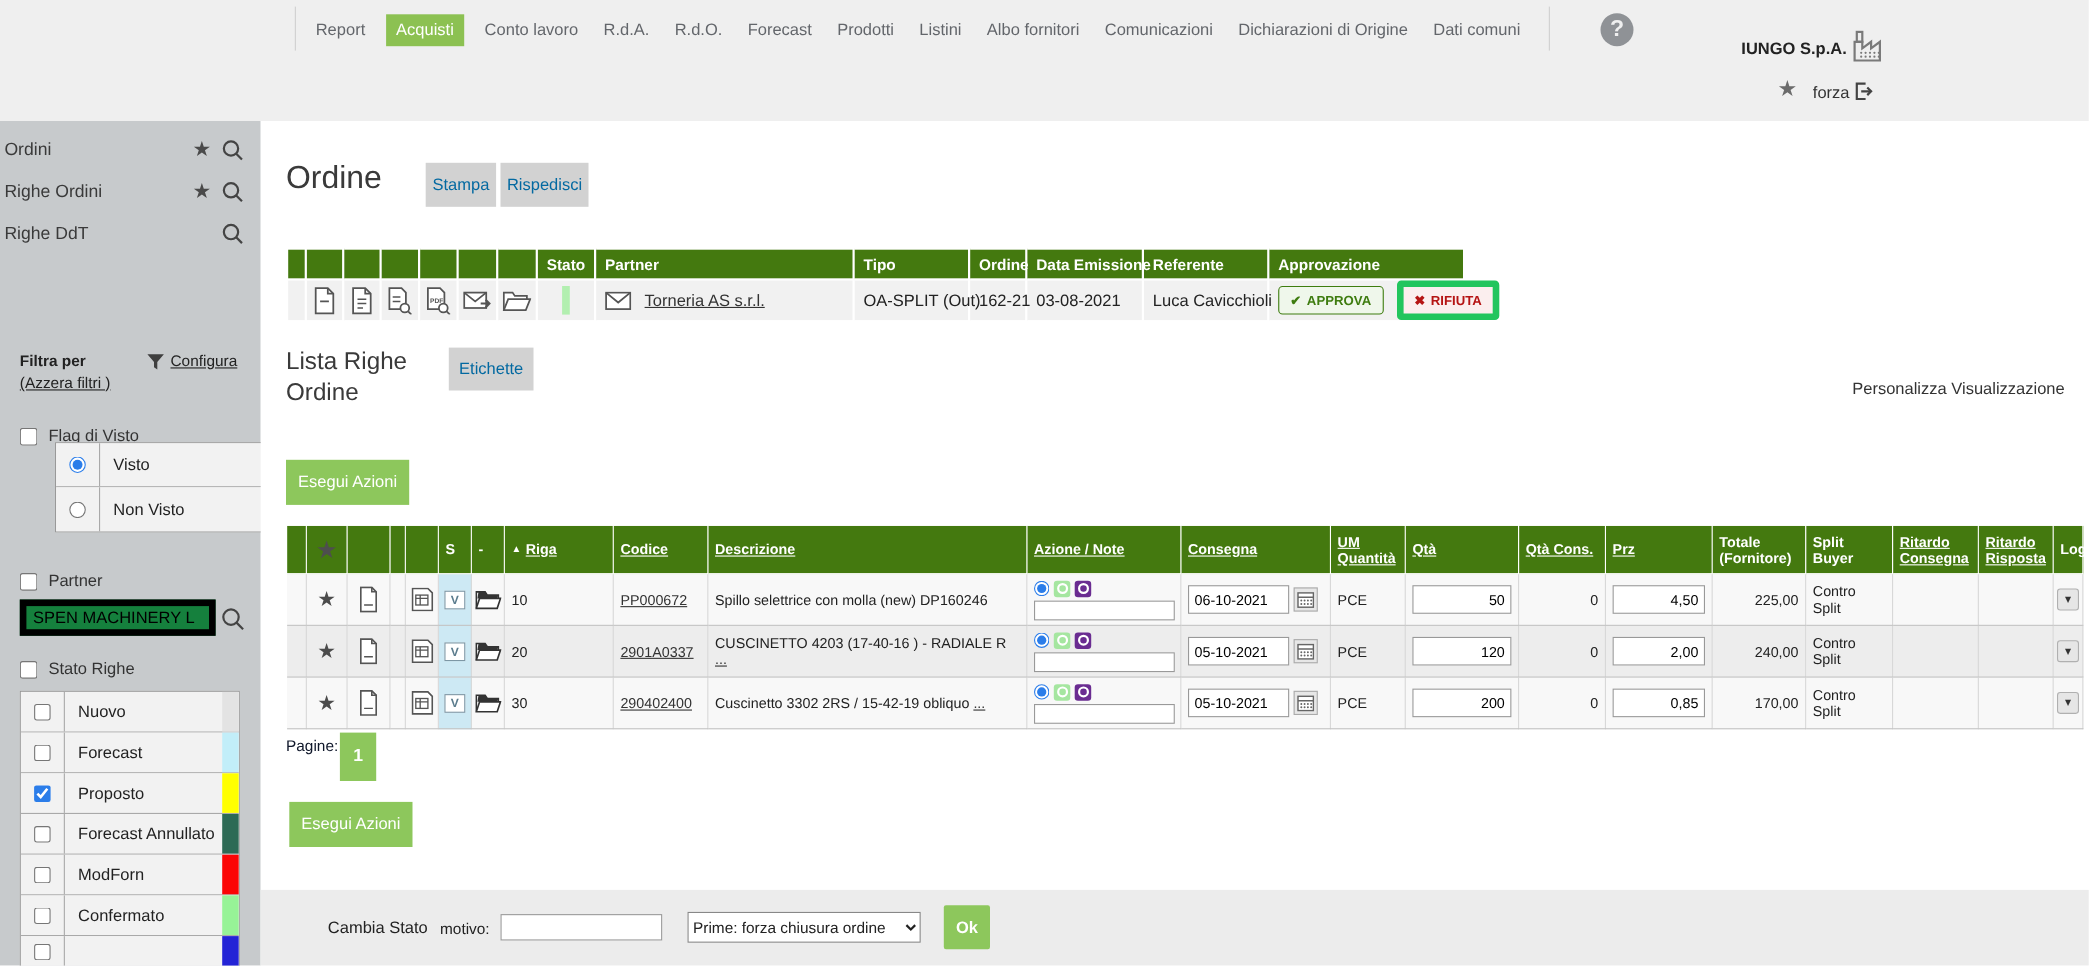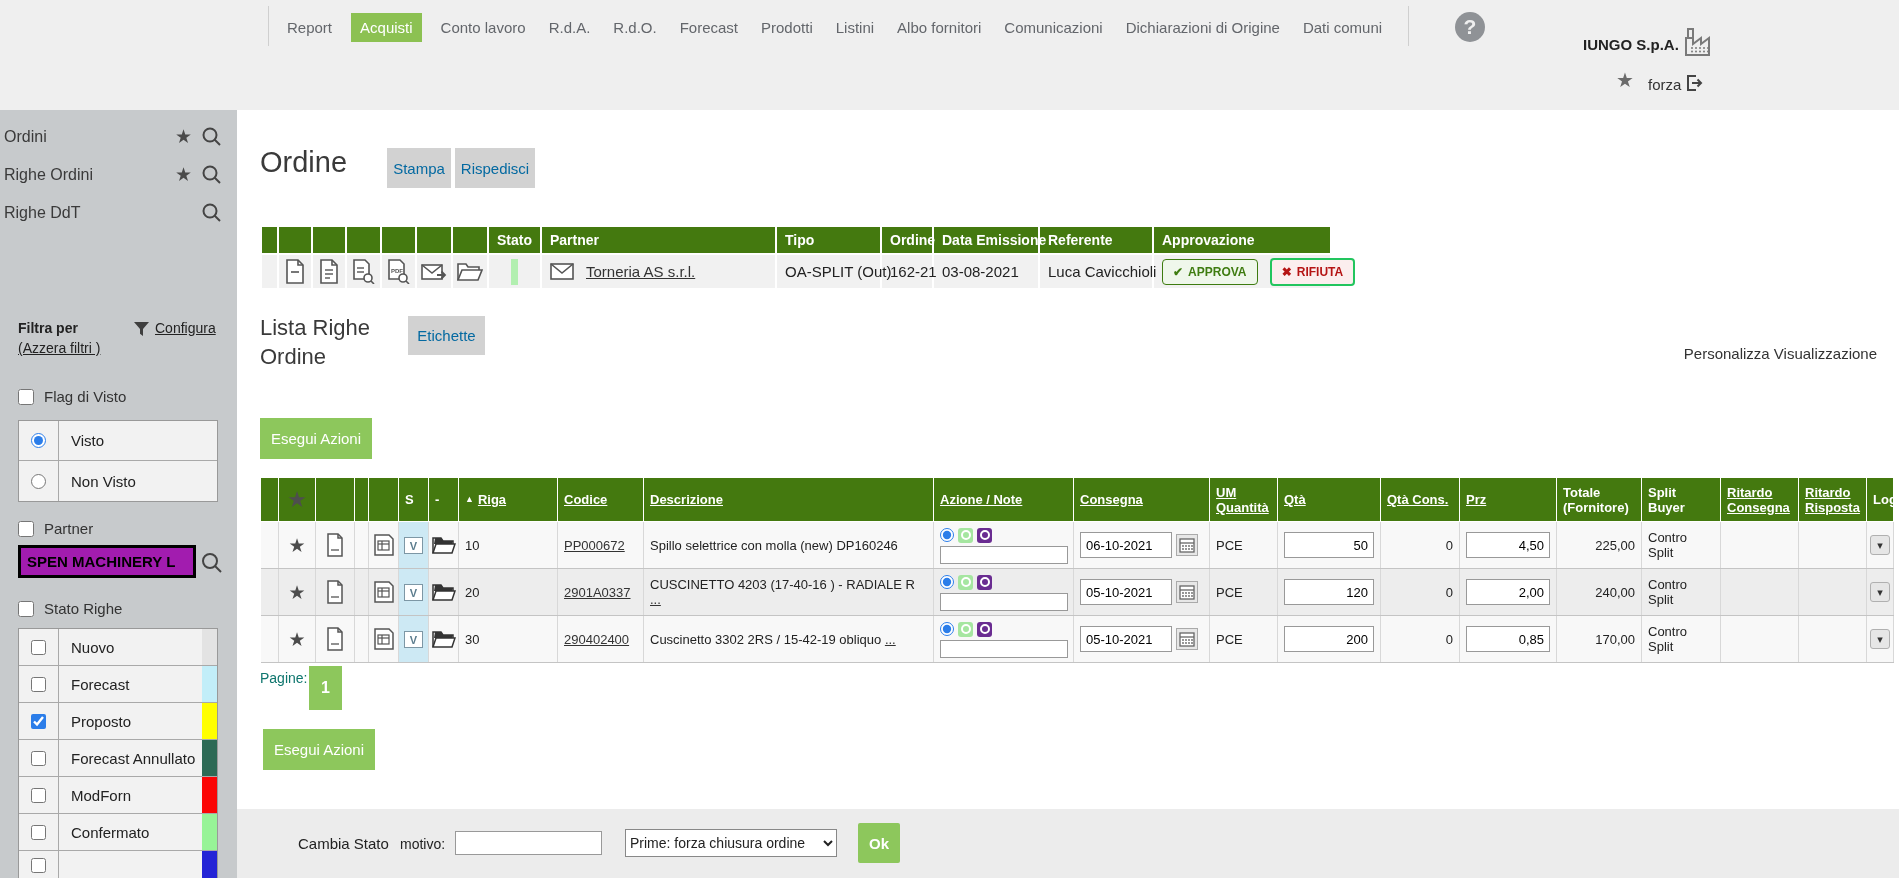--- a/index.html
+++ b/index.html
@@ -40,21 +40,21 @@
   .side-box { position:absolute; left:18px; width:200px; background:#f2f2f2; border:1px solid #999; }
   .side-box .row { position:relative; display:flex; align-items:center; border-bottom:1px solid #a9a9a9; background:#f2f2f2; }
   .side-box .row:last-child { border-bottom:none; }
   .side-box .sel-col { width:40px; align-self:stretch; border-right:1px solid #a9a9a9; display:flex; align-items:center; justify-content:center; }
   .side-box .sel-col input { width:15px; height:15px; accent-color:#2b7de9; }
   .side-box .lbl { padding-left:12px; font-size:15px; color:#222; }
   .side-box .chip { position:absolute; right:0; top:0; bottom:0; width:15px; }
   .visto-box .row { height:40px; }
   .stato-box .row { height:37px; }
   .stato-box .row.partial { height:28px; border-bottom:none; }
-  .partner-input { position:absolute; left:18px; top:435px; width:178px; height:33px; border:3px solid #000000; font-size:15px; padding:0 6px; color:#000; background:#a21caf;font-weight:bold; }
+  .partner-input { position:absolute; left:18px; top:435px; width:178px; height:33px; border:6px solid #000000; font-size:15px; padding:0 6px; color:#000; background:#15803d; }
   .partner-mag { position:absolute; left:200px; top:441px; cursor:pointer; }
 
   
   .content { position:absolute; left:237px; top:110px; right:0; bottom:0; background:#fff; }
   .page-title { position:absolute; left:23px; top:36px; font-size:29px; color:#3a3a3a; font-weight:400; }
   .gray-btn { background:#d2d2d2; border:none; color:#0369a1; font-size:15px; font-family:inherit; cursor:pointer; }
   .btn-stampa { position:absolute; left:150px; top:38px; width:64px; height:40px; }
   .btn-rispedisci { position:absolute; left:218px; top:38px; width:80px; height:40px; }
   .btn-etichette { position:absolute; left:171px; top:206px; width:77px; height:39px; }
 
@@ -62,21 +62,21 @@
   .order-table { position:absolute; left:23px; top:95px; width:1070px;margin-top:20px; }
   .order-table th { background:#44790f; color:#fff; font-size:14px; font-weight:bold; text-align:left;
       height:28px; padding:0 8px; border:2px solid #fff; white-space:nowrap; }
   .order-table td { background:#f1f1f1; height:35px; padding:0 8px; border:2px solid #fff; font-size:15px; color:#222; white-space:nowrap; }
   .order-table td.icon-cell { text-align:center; padding:0 2px; cursor:pointer; }
   .status-bar { width:7px; height:26px; background:#b2efb0; margin:0 auto; }
   .partner-cell { display:flex; align-items:center; gap:12px; }
   a.dark-link { color:#333; text-decoration:underline; cursor:pointer; }
   .btn-approva { display:inline-block; border:1px solid #3e7c10; background:#eff7eb; color:#3e7c10;
       font-size:12px; font-weight:bold; padding:5px 10px; border-radius:4px; margin-right:8px; cursor:pointer; }
-  .btn-rifiuta { display:inline-block; border:2px solid #22c55e; background:#fbeeee; color:#b51414;
+  .btn-rifiuta { display:inline-block; border:6px solid #22c55e; background:#fbeeee; color:#b51414;
       font-size:12px; font-weight:bold; padding:5px 10px; border-radius:4px; cursor:pointer; }
   .btn-approva .glyph, .btn-rifiuta .glyph { margin-right:5px; font-size:12px; }
 
   .lista-heading { position:absolute; left:23px; top:203px; width:135px; font-size:22px; line-height:29px; color:#3a3a3a; }
   .personalizza { position:absolute; right:22px; top:235px; font-size:15px; color:#333; cursor:pointer; }
   .green-btn { background:#8dc75c; border:none; color:#fff; font-size:15px; font-family:inherit; cursor:pointer; }
   .btn-esegui-1 { position:absolute; left:23px; top:308px; width:112px; height:41px; }
   .btn-esegui-2 { position:absolute; left:26px; top:619px; width:112px; height:41px; }
 
   .lines-table { position:absolute; left:23px; top:367px; width:1633px; }
@@ -99,21 +99,21 @@
   .badge-purple { background:#6a2c91; }
   .badge .ring { width:10px; height:10px; border:2px solid #fff; border-radius:50%; }
   .note-input { width:128px; height:18px; border:1px solid #999; font-size:12px; padding:0 3px; }
   .date-wrap { display:flex; align-items:center; gap:4px; }
   .date-input { width:92px; height:26px; border:1px solid #999; font-size:13px; padding:0 5px; background:#fff; }
   .cal-btn { width:22px; height:22px; background:#e7e7e7; border:1px solid #aaa; display:flex; align-items:center; justify-content:center; cursor:pointer; }
   .num-input { height:26px; border:1px solid #999; font-size:13px; padding:0 5px; text-align:right; background:#fff; }
   .qta-input { width:90px; } .prz-input { width:84px; }
   .log-btn { width:20px; height:20px; background:#e6e6e6; border:1px solid #b0b0b0; border-radius:3px; font-size:11px; color:#333; line-height:18px; text-align:center; cursor:pointer; margin:0 auto; }
 
-  .pagine-label { position:absolute; left:23px; top:560px; font-size:14px; color:#0f766e; }
+  .pagine-label { position:absolute; left:23px; top:560px; font-size:14px; color:#0f172a; }
   .page-btn { position:absolute; left:72px; top:556px; width:33px; height:44px; font-size:16px; font-weight:bold; }
 
   .footer-bar { position:absolute; left:0; right:0; bottom:0; height:69px; background:#ececec; }
   .footer-bar .cambia { position:absolute; left:61px; top:26px; font-size:15px; color:#222; }
   .footer-bar .motivo-lbl { position:absolute; left:163px; top:27px; font-size:14px; color:#222; }
   .motivo-input { position:absolute; left:218px; top:22px; width:147px; height:24px; border:1px solid #999; font-size:13px; padding:0 5px; background:#fff; }
   .stato-select { position:absolute; left:388px; top:20px; width:212px; height:28px; font-size:14px; font-family:inherit; border:1px solid #888; background:#fff; color:#222; }
   .ok-btn { position:absolute; left:621px; top:14px; width:42px; height:40px; font-size:15px; font-weight:bold; border-radius:2px; }
 
   svg { display:block; }
@@ -213,21 +213,21 @@
       </span>
       <span class="configura">Configura</span>
     </div>
     <div class="azzera">(Azzera filtri )</div>
 
     <div class="chk-row" style="top:278px;">
       <input type="checkbox" style="">
       <span>Flag di Visto</span>
     </div>
 
-    <div class="side-box visto-box" style="top:310px;">
+    <div class="side-box visto-box" style="top:292px;margin-left:32px;">
       <div class="row">
         <span class="sel-col">
             <input type="radio" name="visto" checked="" style="">
           </span>
         <span class="lbl">Visto</span>
       </div>
       <div class="row">
         <span class="sel-col">
             <input type="radio" name="visto" style="">
           </span>

